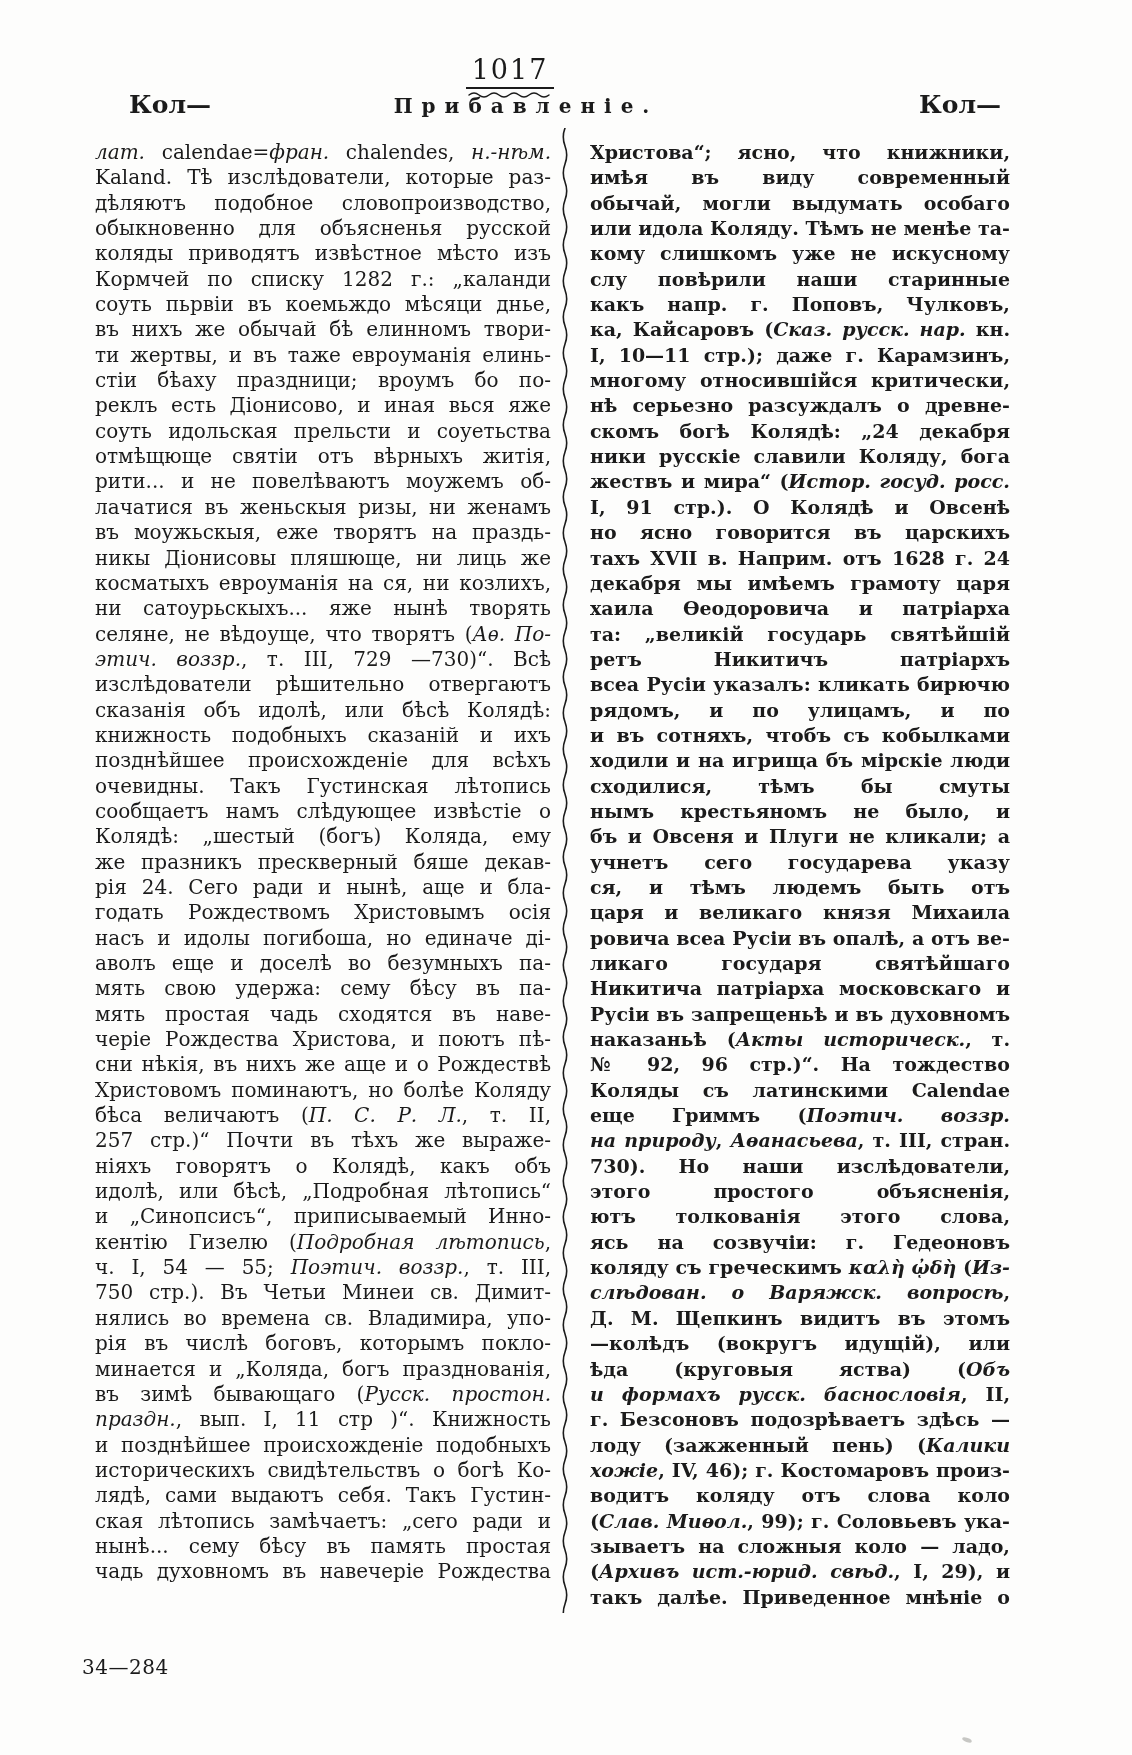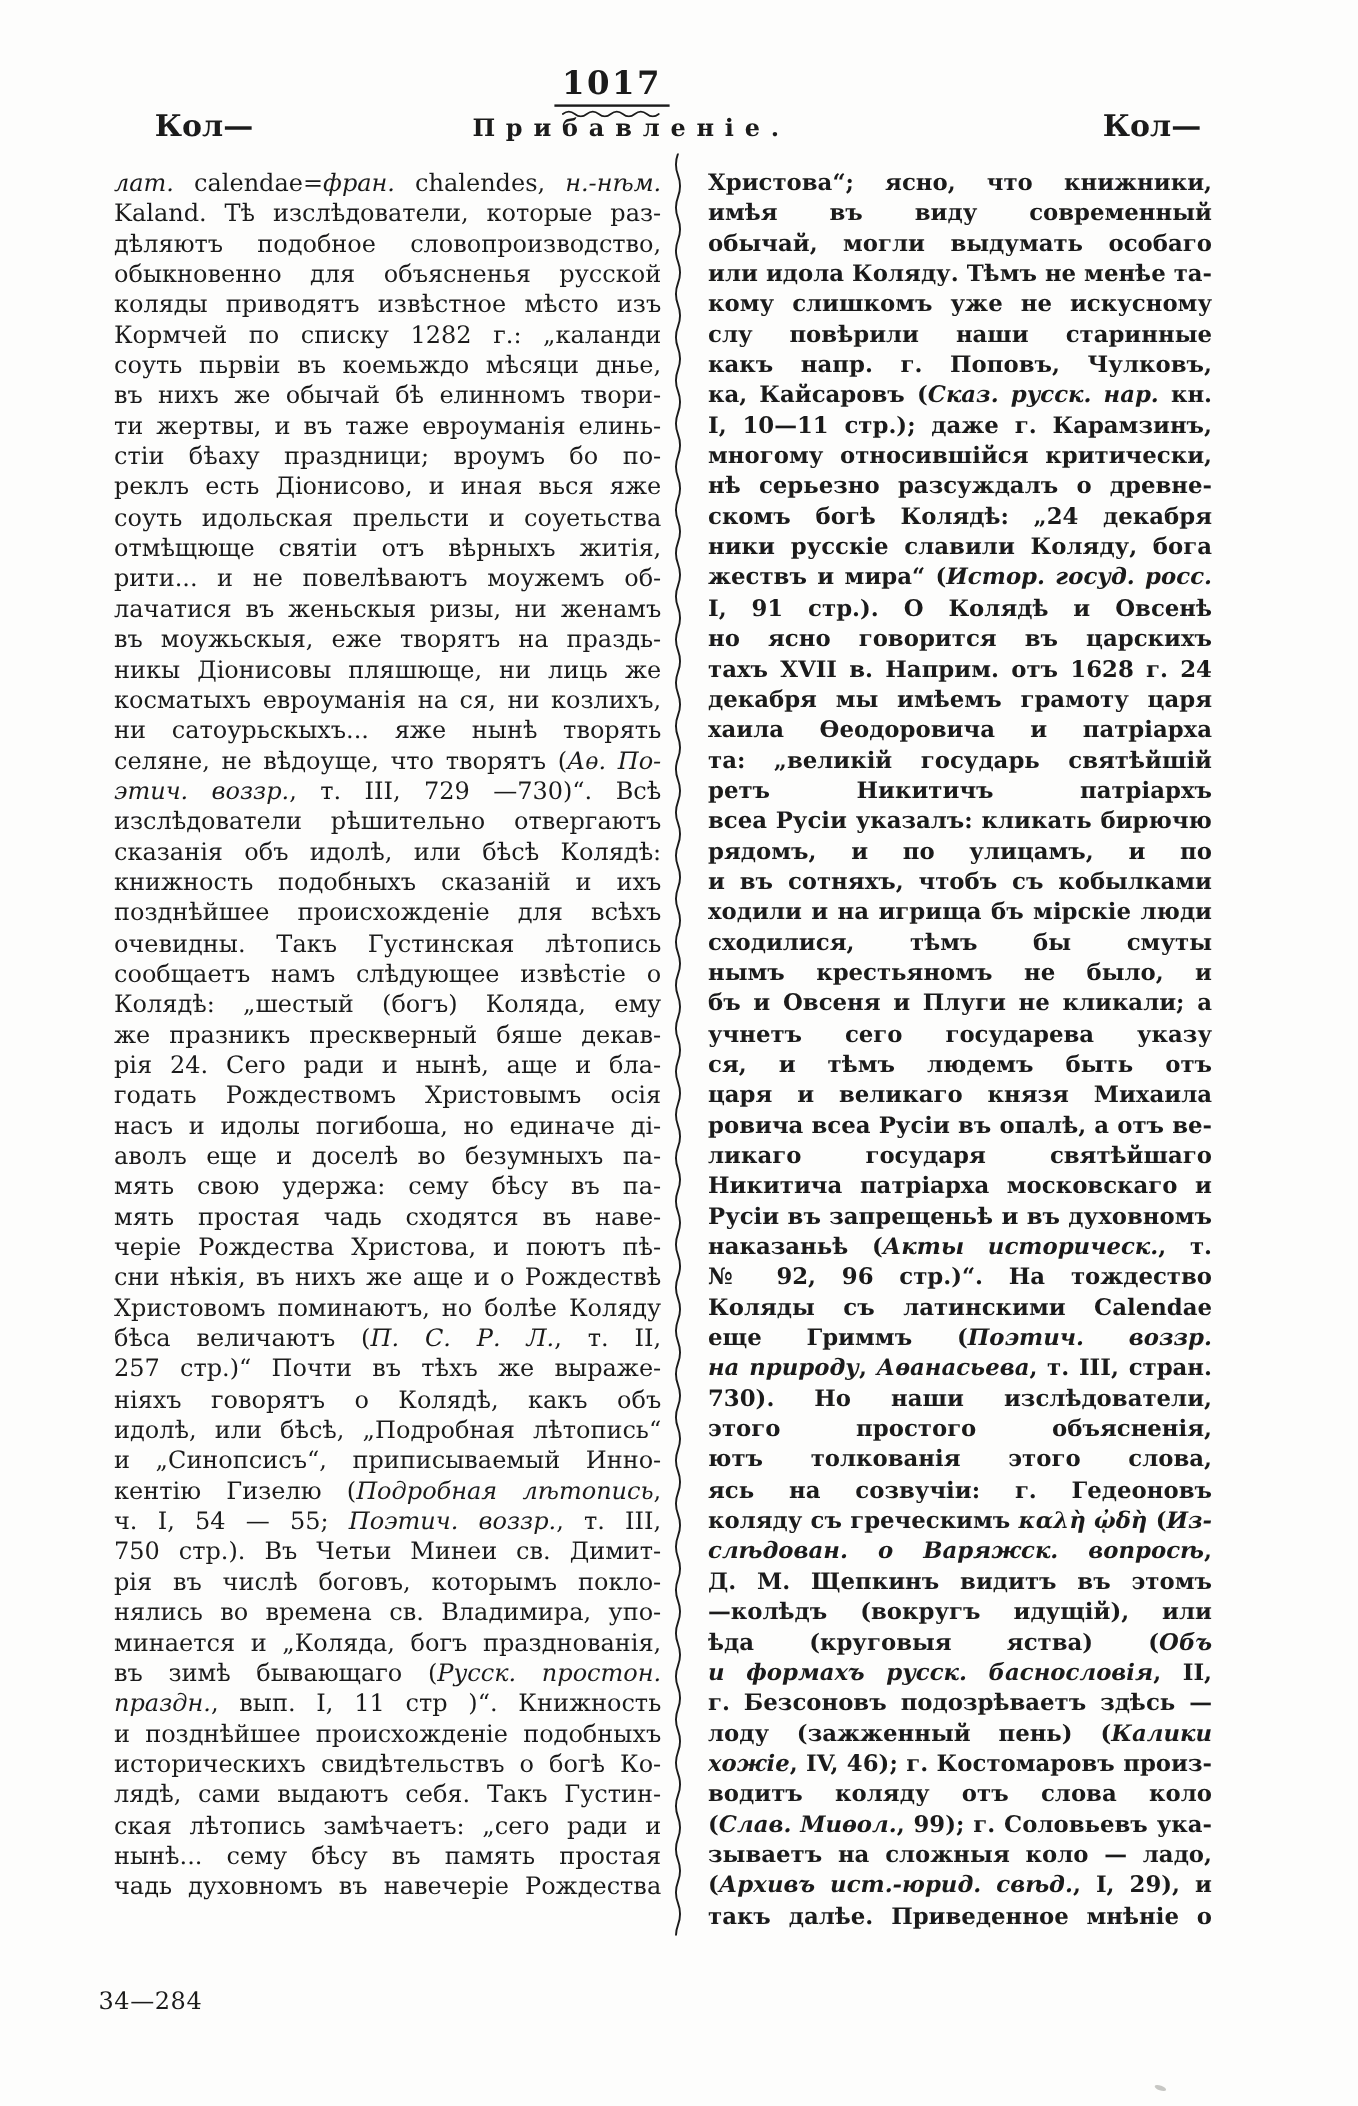--- a/index.html
+++ b/index.html
@@ -12,21 +12,21 @@
     overflow:hidden;
     margin:0 auto;
   }
   
   .pagenum-wrap{
     position:absolute;top:54px;left:0;width:1020px;
     text-align:center;
   }
   .pagenum{
     display:inline-block;
-    font-size:27px;font-weight:700;letter-spacing:2px;
+    font-size:27px;font-weight:400;letter-spacing:2px;
     padding:0 6px 2px 6px;
     border-bottom:2.5px solid #1b1b1b;
   }
   .pagenum-squiggle{display:block;margin:1px auto 0 auto;}
   .runhead{position:absolute;top:90px;left:16px;width:1132px;height:34px;}
   .rh-left{position:absolute;left:113px;top:0;font-size:25px;font-weight:600;}
   .rh-center{position:absolute;left:0;top:4px;width:1020px;text-align:center;
     font-size:20px;font-weight:700;letter-spacing:0.45em;}
   .rh-right{position:absolute;left:903px;top:0;font-size:25px;font-weight:600;}
   
@@ -113,22 +113,22 @@
         <div class="line">сни нѣкія, въ нихъ же аще и о Рождествѣ</div>
         <div class="line">Христовомъ поминаютъ, но болѣе Коляду</div>
         <div class="line">бѣса величаютъ (<span class="it">П. С. Р. Л.</span>, т. II,</div>
         <div class="line">257 стр.)“ Почти въ тѣхъ же выраже-</div>
         <div class="line">ніяхъ говорятъ о Колядѣ, какъ объ</div>
         <div class="line">идолѣ, или бѣсѣ, „Подробная лѣтопись“</div>
         <div class="line">и „Синопсисъ“, приписываемый Инно-</div>
         <div class="line">кентію Гизелю (<span class="it">Подробная лѣтопись</span>,</div>
         <div class="line">ч. I, 54 — 55; <span class="it">Поэтич. воззр.</span>, т. III,</div>
         <div class="line">750 стр.). Въ Четьи Минеи св. Димит-</div>
+        <div class="line">нялись во времена св. Владимира, упо-</div>
         <div class="line">рія въ числѣ боговъ, которымъ покло-</div>
-        <div class="line">нялись во времена св. Владимира, упо-</div>
         <div class="line">минается и „Коляда, богъ празднованія,</div>
         <div class="line">въ зимѣ бывающаго (<span class="it">Русск. простон.</span></div>
         <div class="line"><span class="it">праздн.</span>, вып. I, 11 стр )“. Книжность</div>
         <div class="line">и позднѣйшее происхожденіе подобныхъ</div>
         <div class="line">историческихъ свидѣтельствъ о богѣ Ко-</div>
         <div class="line">лядѣ, сами выдаютъ себя. Такъ Густин-</div>
         <div class="line">ская лѣтопись замѣчаетъ: „сего ради и</div>
         <div class="line">нынѣ... сему бѣсу въ память простая</div>
         <div class="line">чадь духовномъ въ навечеріе Рождества</div>
       </section>

